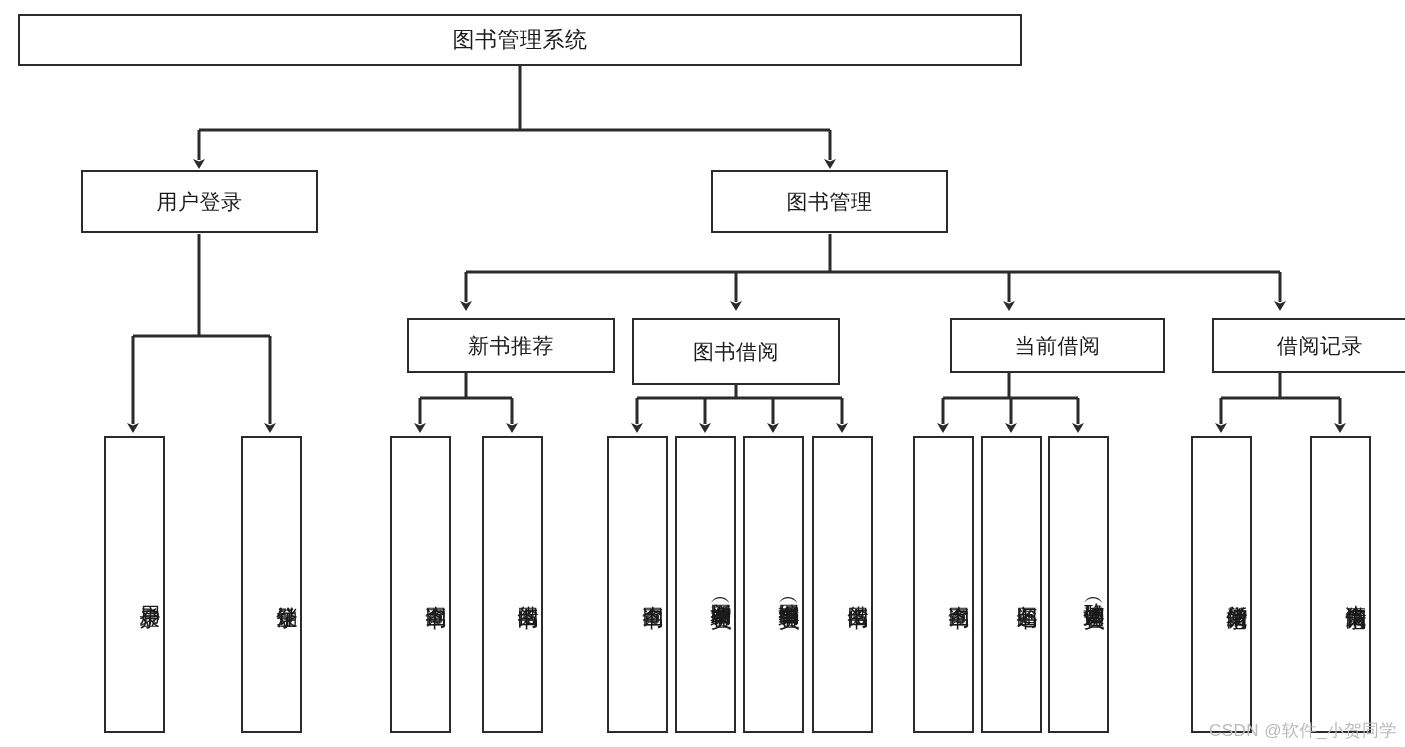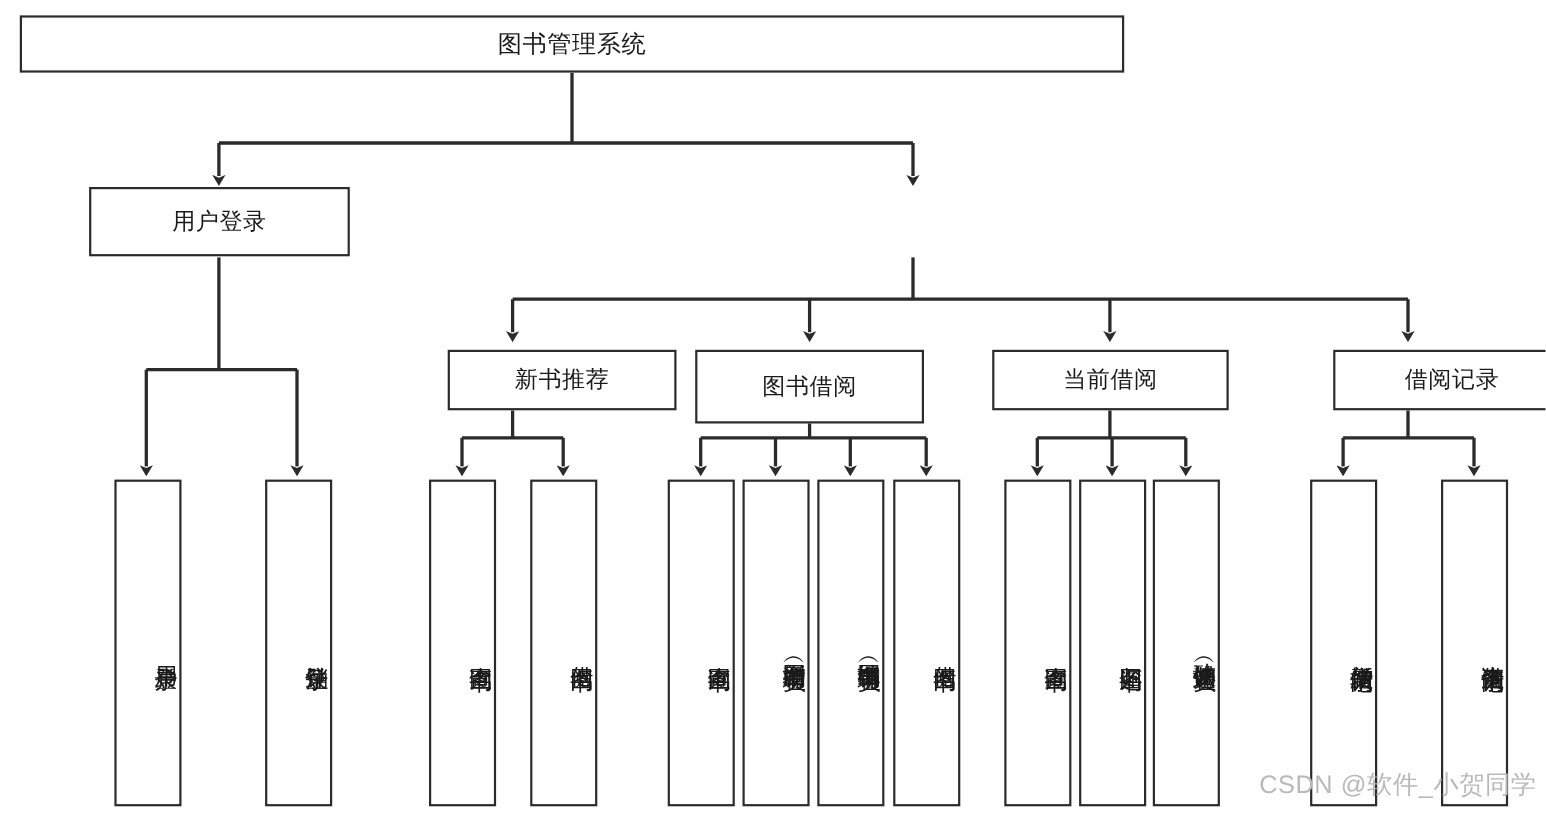--- a/index.html
+++ b/index.html
@@ -59,22 +59,22 @@
     display: block;
     white-space: pre;
   }
   .vertical .node-label {
     writing-mode: vertical-rl;
     text-orientation: upright;
   }
   .watermark {
     position: absolute;
     right: 8px;
-    bottom: 18px;
-    font-size: 23px;
+    bottom: 5px;
+    font-size: 17px;
     color: #b9b9b9;
     letter-spacing: 0.5px;
     white-space: nowrap;
     pointer-events: none;
   }
 </style>
 </head>
 <body>
 
 <div id="diagram-root">
@@ -130,28 +130,31 @@
     </g>
   </svg>
 
   <div class="node-box horizontal root" style="left:18px; top:14px; width:1004px; height:52px;">
     <span class="node-label">图书管理系统</span>
   </div>
 
   <div class="node-box horizontal" style="left:81px; top:170px; width:237px; height:63px;">
     <span class="node-label">用户登录</span>
   </div>
+  <div class="node-box horizontal" style="left:711px; top:170px; width:237px; height:63px;">
+    <span class="node-label">图书管理</span>
+  </div>
 
   <div class="node-box horizontal" style="left:362px; top:318px; width:208px; height:55px;margin-left:45px;">
     <span class="node-label">新书推荐</span>
   </div>
   <div class="node-box horizontal" style="left:632px; top:318px; width:208px; height:67px;">
     <span class="node-label">图书借阅</span>
   </div>
-  <div class="node-box horizontal" style="left:902px; top:318px; width:215px; height:55px;">
+  <div class="node-box horizontal" style="left:950px; top:318px; width:215px; height:55px;">
     <span class="node-label">当前借阅</span>
   </div>
   <div class="node-box horizontal" style="left:1172px; top:318px; width:216px; height:55px;margin-left:40px;">
     <span class="node-label">借阅记录</span>
   </div>
 
   <div class="node-box vertical" style="left:104px; top:436px; width:61px; height:297px;">
     <span class="node-label">用户登录</span>
   </div>
   <div class="node-box vertical" style="left:241px; top:436px; width:61px; height:297px;">

